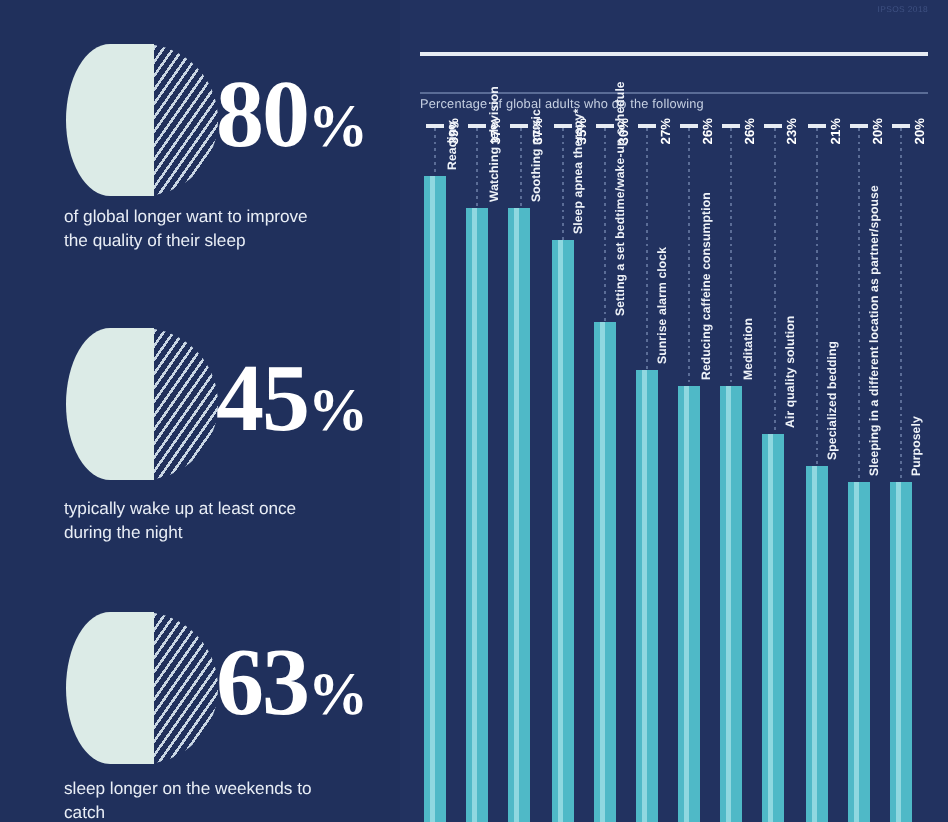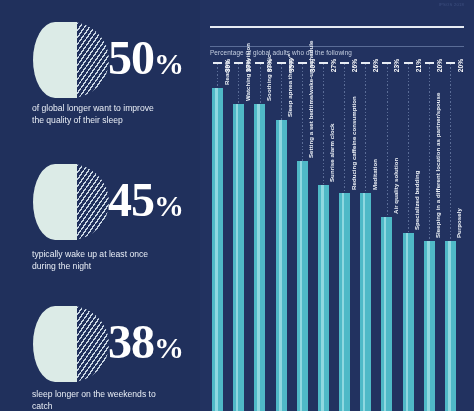--- a/index.html
+++ b/index.html
@@ -185,21 +185,21 @@
 <div id="root">
 
   <div id="left-panel">
 
     <div class="stat-block" style="top:14px;">
       <div class="circle-wrap" style="left:33px; top:8px;">
         <div class="circle-hatch"></div>
         <div class="circle-mask"></div>
       </div>
       <div class="pct" style="left:108px; top:20px;">
-        <span class="num">50</span><span class="sym">%</span>
+        <span class="num">80</span><span class="sym">%</span>
       </div>
       <div class="stat-caption" style="top:88px;">of global longer want to improve the quality of their sleep</div>
     </div>
 
     <div class="stat-block" style="top:158px;">
       <div class="circle-wrap" style="left:33px; top:6px;">
         <div class="circle-hatch"></div>
         <div class="circle-mask"></div>
       </div>
       <div class="pct" style="left:108px; top:18px;">
@@ -207,21 +207,21 @@
       </div>
       <div class="stat-caption" style="top:90px;">typically wake up at least once during the night</div>
     </div>
 
     <div class="stat-block" style="top:300px;">
       <div class="circle-wrap" style="left:33px; top:6px;">
         <div class="circle-hatch"></div>
         <div class="circle-mask"></div>
       </div>
       <div class="pct" style="left:108px; top:18px;">
-        <span class="num">38</span><span class="sym">%</span>
+        <span class="num">63</span><span class="sym">%</span>
       </div>
       <div class="stat-caption" style="top:88px;">sleep longer on the weekends to catch</div>
     </div>
 
   </div>
 
   <div id="right-panel">
 
     <div id="corner-credit">IPSOS 2018</div>
 

